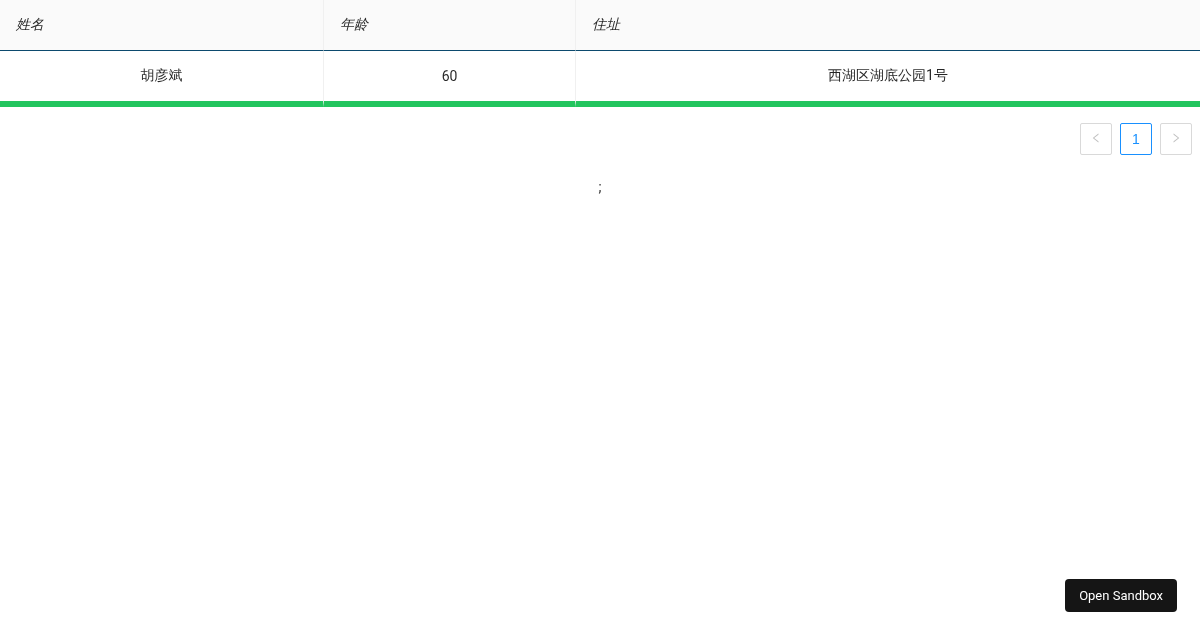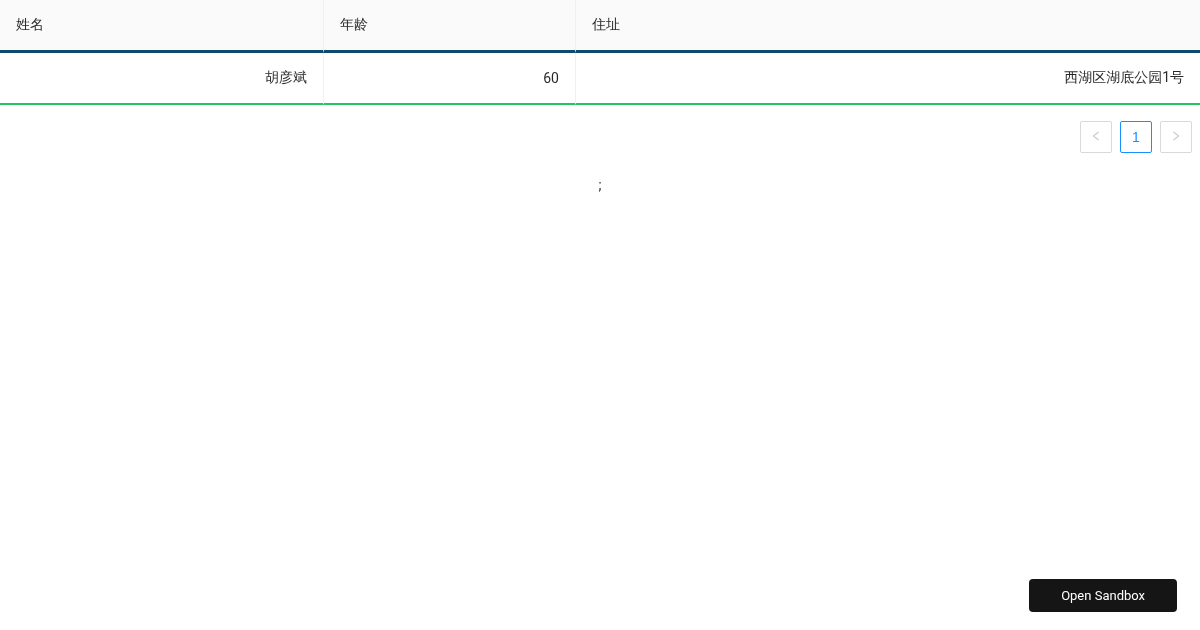--- a/index.html
+++ b/index.html
@@ -20,35 +20,36 @@
       width: 100%;
     }
     table {
       width: 100%;
       border-collapse: separate;
       border-spacing: 0;
       table-layout: fixed;
     }
     thead th {
       background: #fafafa;
-      border-bottom: 3px solid #0c4a6e;
+      border-bottom: 1px solid #0c4a6e;
       border-right: 1px solid #f0f0f0;
       padding: 16px;
       text-align: left;
       font-weight: 500;
       color: rgba(0, 0, 0, 0.85);
+      font-style: italic;
     }
     thead th:last-child {
       border-right: none;
     }
     tbody td {
-      border-bottom: 2px solid #22c55e;
+      border-bottom: 6px solid #22c55e;
       border-right: 1px solid #f0f0f0;
       padding: 16px;
-      text-align: right;
+      text-align: center;
       color: rgba(0, 0, 0, 0.85);
     }
     tbody td:last-child {
       border-right: none;
     }
     .col-name {
       width: 27%;
     }
     .col-age {
       width: 21%;
@@ -95,21 +96,21 @@
       color: rgba(0, 0, 0, 0.85);
     }
     .open-sandbox {
       position: absolute;
       bottom: 18px;
       right: 23px;
       background: #151515;
       color: #fff;
       border: none;
       border-radius: 4px;
-      padding: 9px 32px;
+      padding: 9px 14px;
       font-size: 13px;
       cursor: pointer;
       font-family: inherit;
     }
   </style>
 </head>
 <body>
 
 <div class="table-container">
   <table>

